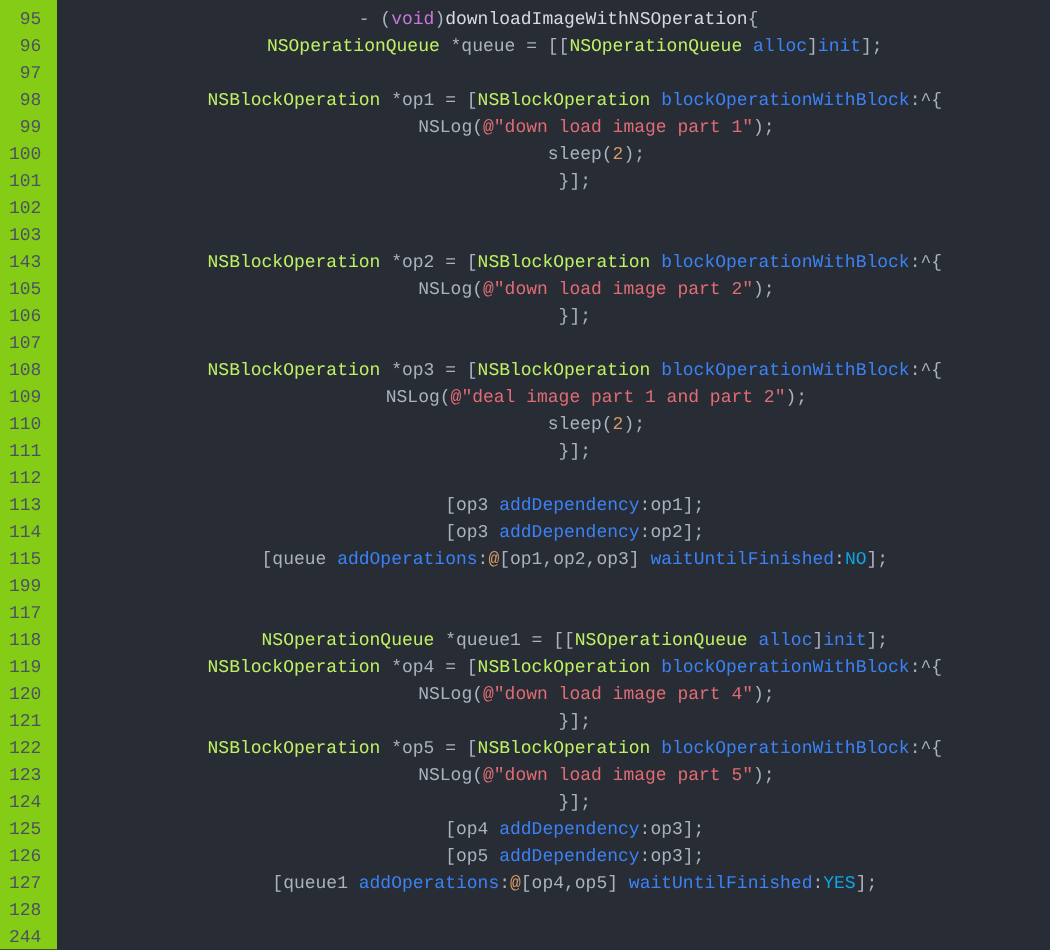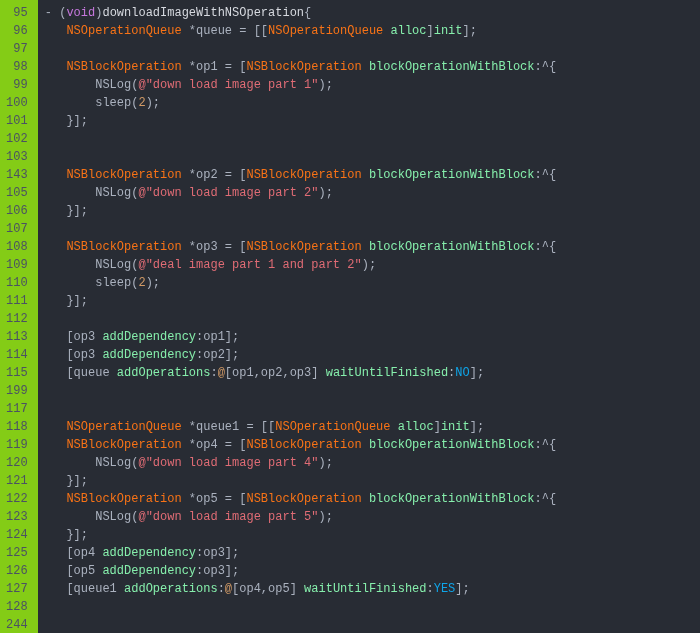--- a/index.html
+++ b/index.html
@@ -1,24 +1,24 @@
 <!DOCTYPE html>
 <html><head>
 <meta charset="utf-8">
 <style>
   html,body{margin:0;padding:0;background:#282c34;color:#abb2bf;font-family:Menlo,Consolas,"Courier New",monospace;font-size:12px;line-height:18px;}
   .editor{display:flex;width:700px;height:633px;overflow:hidden;}
   .gutter{background:#84cc16;color:#4b5263;text-align:right;padding:4px 10px 4px 6px;user-select:none;flex:0 0 auto;}
   .gutter div{height:18px;}
-  .code{padding:4px 0 4px 0;white-space:pre;flex:1 1 auto;}
+  .code{padding:4px 0 4px 0;white-space:pre;flex:1 1 auto;text-align:center;}
   .line{height:18px;}
   .c-default{color:#abb2bf;}
   .c-keyword{color:#c678dd;}
-  .c-type{color:#f97316;}
-  .c-func{color:#86efac;}
+  .c-type{color:#bef264;}
+  .c-func{color:#3b82f6;}
   .c-string{color:#e06c75;}
   .c-number{color:#d19a66;}
   .c-const{color:#d19a66;}
   .c-const2{color:#0ea5e9;}
   .c-white{color:#d7dae0;}
 </style>
 </head>
 <body>
 
 <div class="editor">

